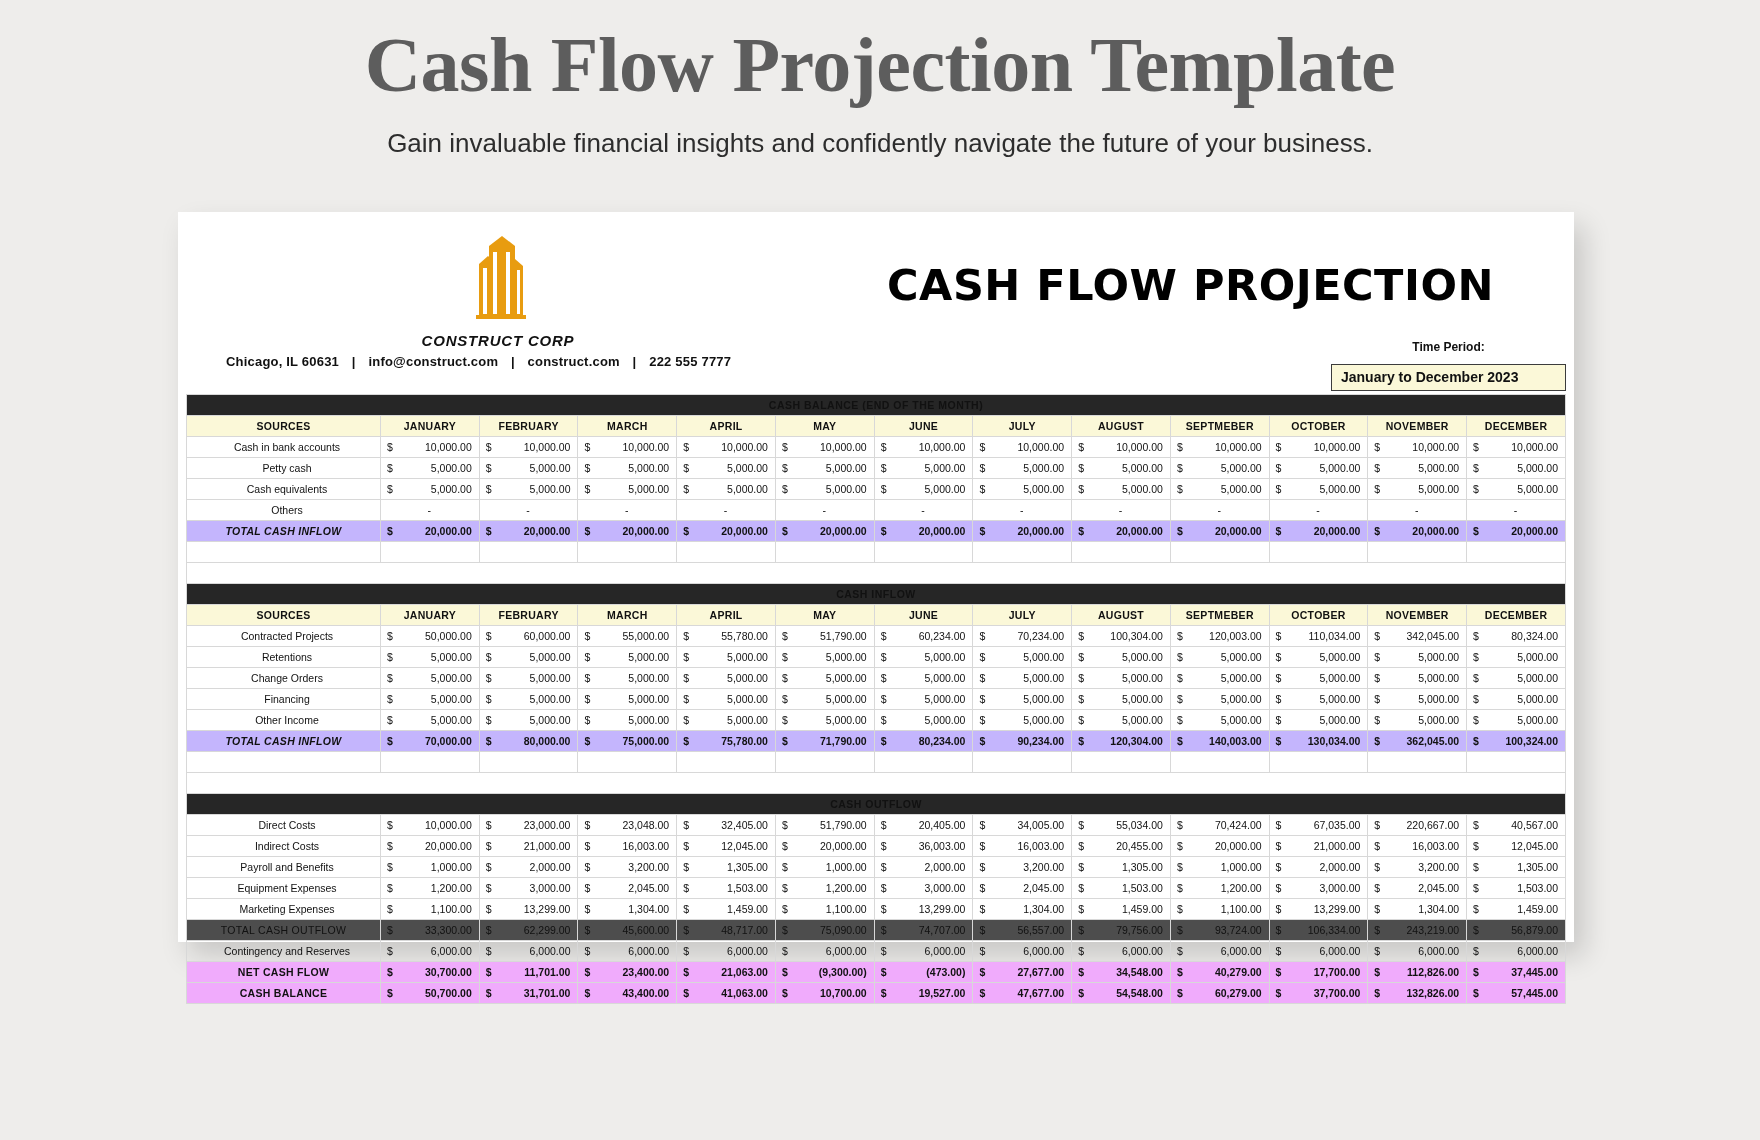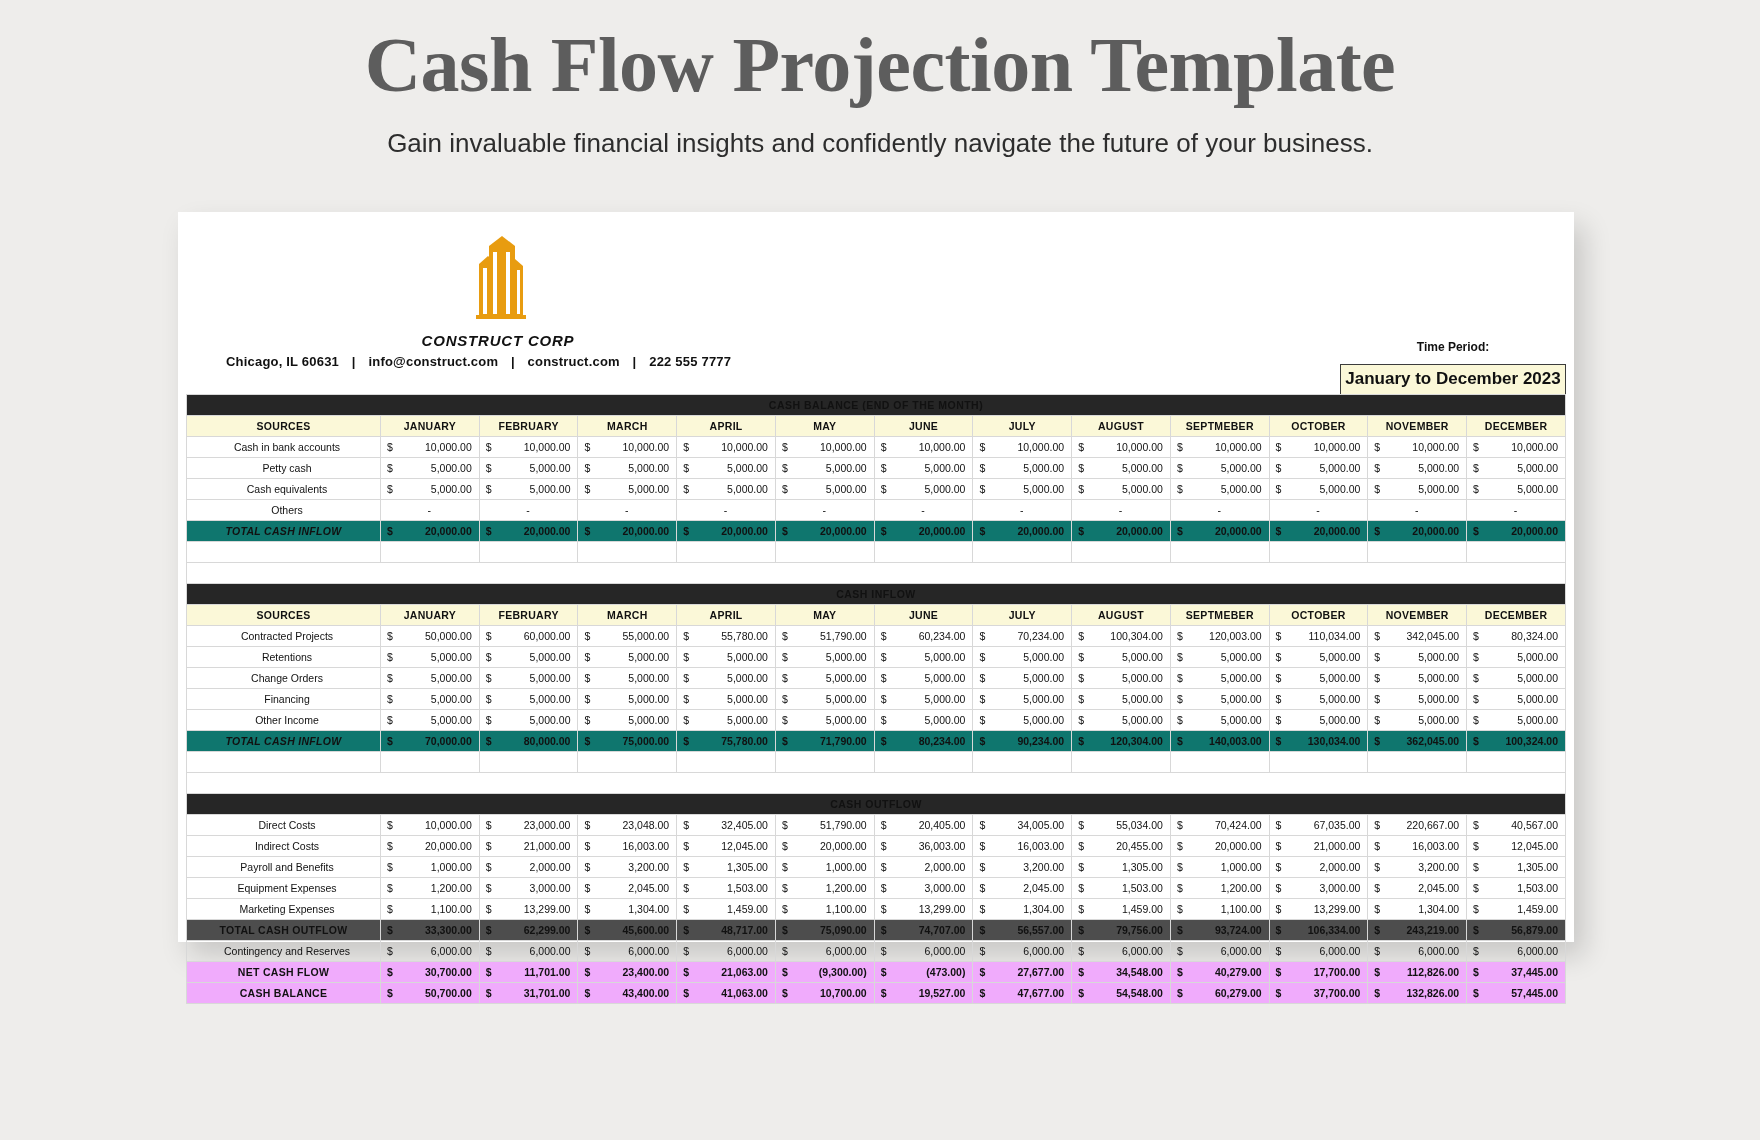--- a/index.html
+++ b/index.html
@@ -99,27 +99,27 @@
     gap: 10px;
     flex-direction: column;
   }
   .period-label {
     font-size: 12px;
     font-weight: 700;
     color: #111;
   }
   .period-value {
     width: 224px;
-    text-align: center;
+    text-align: left;
     background: #fbf8d8;
     border: 1px solid #3c3c3c;
-    font-size: 17px;
+    font-size: 14px;
     font-weight: 700;
     color: #111;
-    padding: 4px 0 5px 0;
+    padding: 4px 0 5px 9px;
   }
 
   
   .tables {
     position: absolute;
     left: 8px;
     top: 182px;
     right: 8px;
   }
   table.cf {
@@ -176,35 +176,35 @@
   .money .cur {
     position: absolute;
     left: 6px;
     top: 50%;
     transform: translateY(-50%);
   }
   .dash { text-align: center !important; }
 
   
   .total td {
-    background: #0f766e;
+    background: #c4b5fd;
     color: #ffffff;
     font-weight: 700;
     border: 1px solid #595959;
   }
   .total .rowlabel {
     text-align: center;
     font-style: italic;
     letter-spacing: 0.3px;
     padding-left: 0 !important;
   }
   .outflow-total td {
     background: #4d4d4d;
     color: #ffffff;
-    font-weight: 700;
+    font-weight: 400;
     border: 1px solid #4d4d4d;
     margin-top: 11px;
   }
   .outflow-total .rowlabel {
     text-align: center;
     letter-spacing: 0.3px;
     padding-left: 0 !important;
     font-style: normal;
   }
   .summary td {
@@ -263,20 +263,21 @@
   <div class="contact">
     <span>Chicago, IL 60631</span>
     <span class="sep">|</span>
     <span>info@construct.com</span>
     <span class="sep">|</span>
     <span>construct.com</span>
     <span class="sep">|</span>
     <span>222 555 7777</span>
   </div>
 
+  <div class="doc-title">CASH FLOW PROJECTION</div>
 
   <div class="period-wrap">
     <span class="period-label">Time Period:</span>
     <span class="period-value">January to December 2023</span>
   </div>
 
   <div class="tables">
     <table class="cf" id="cf-table">
       <colgroup>
         <col class="lbl">

